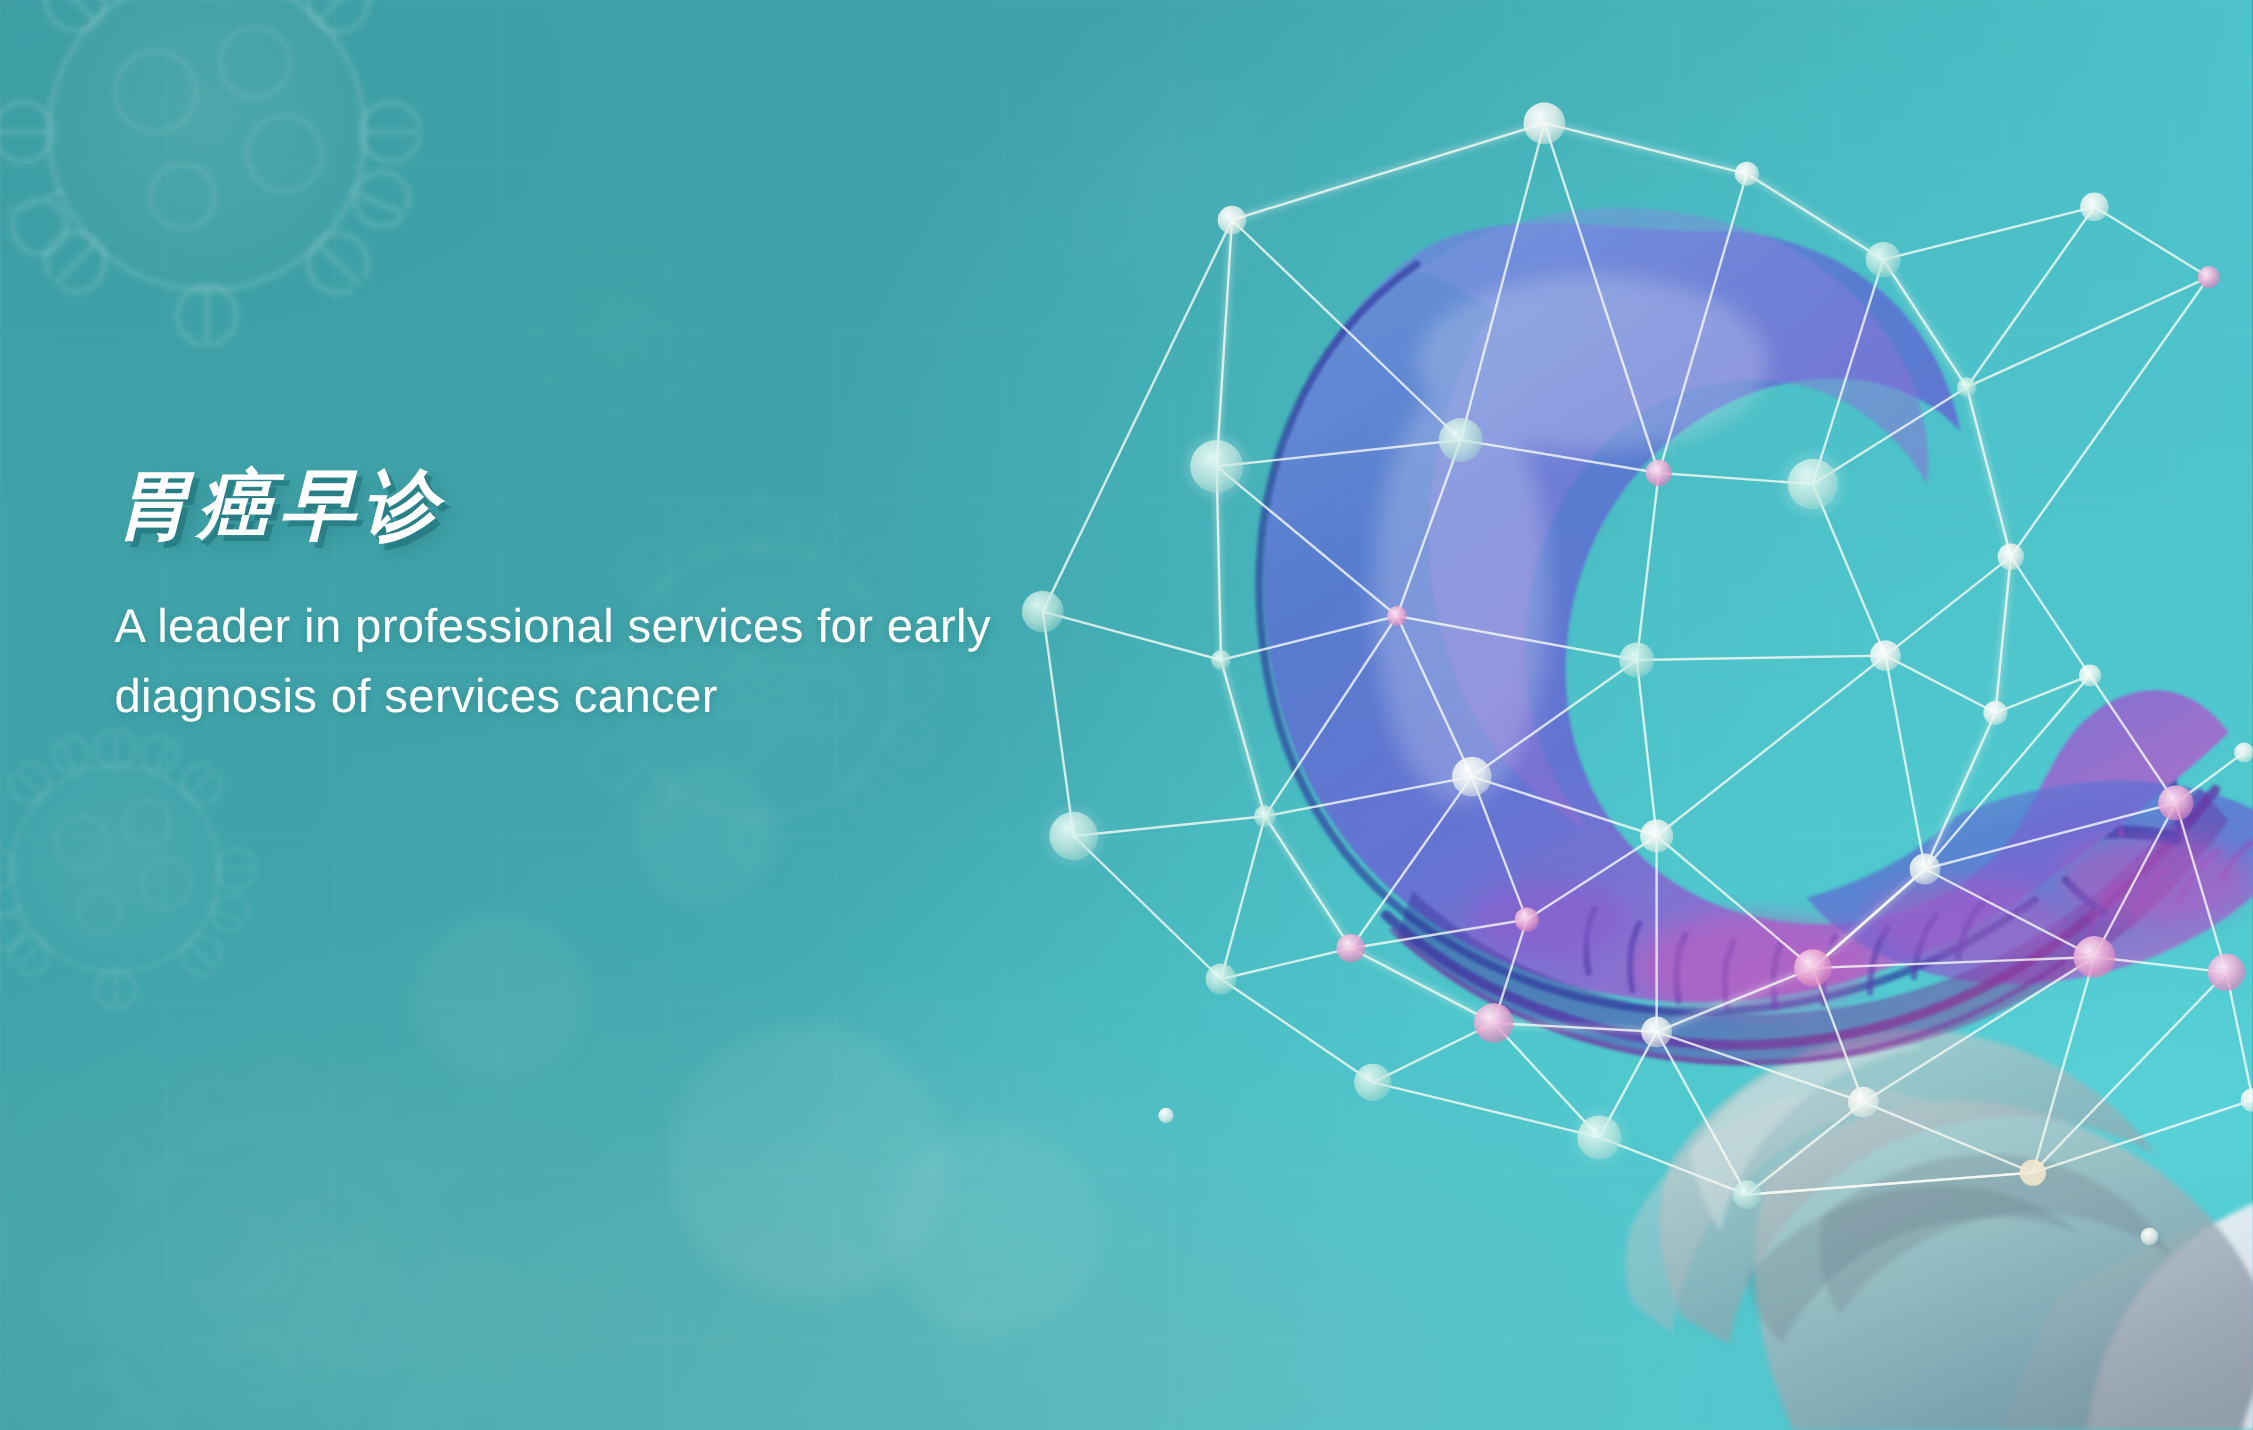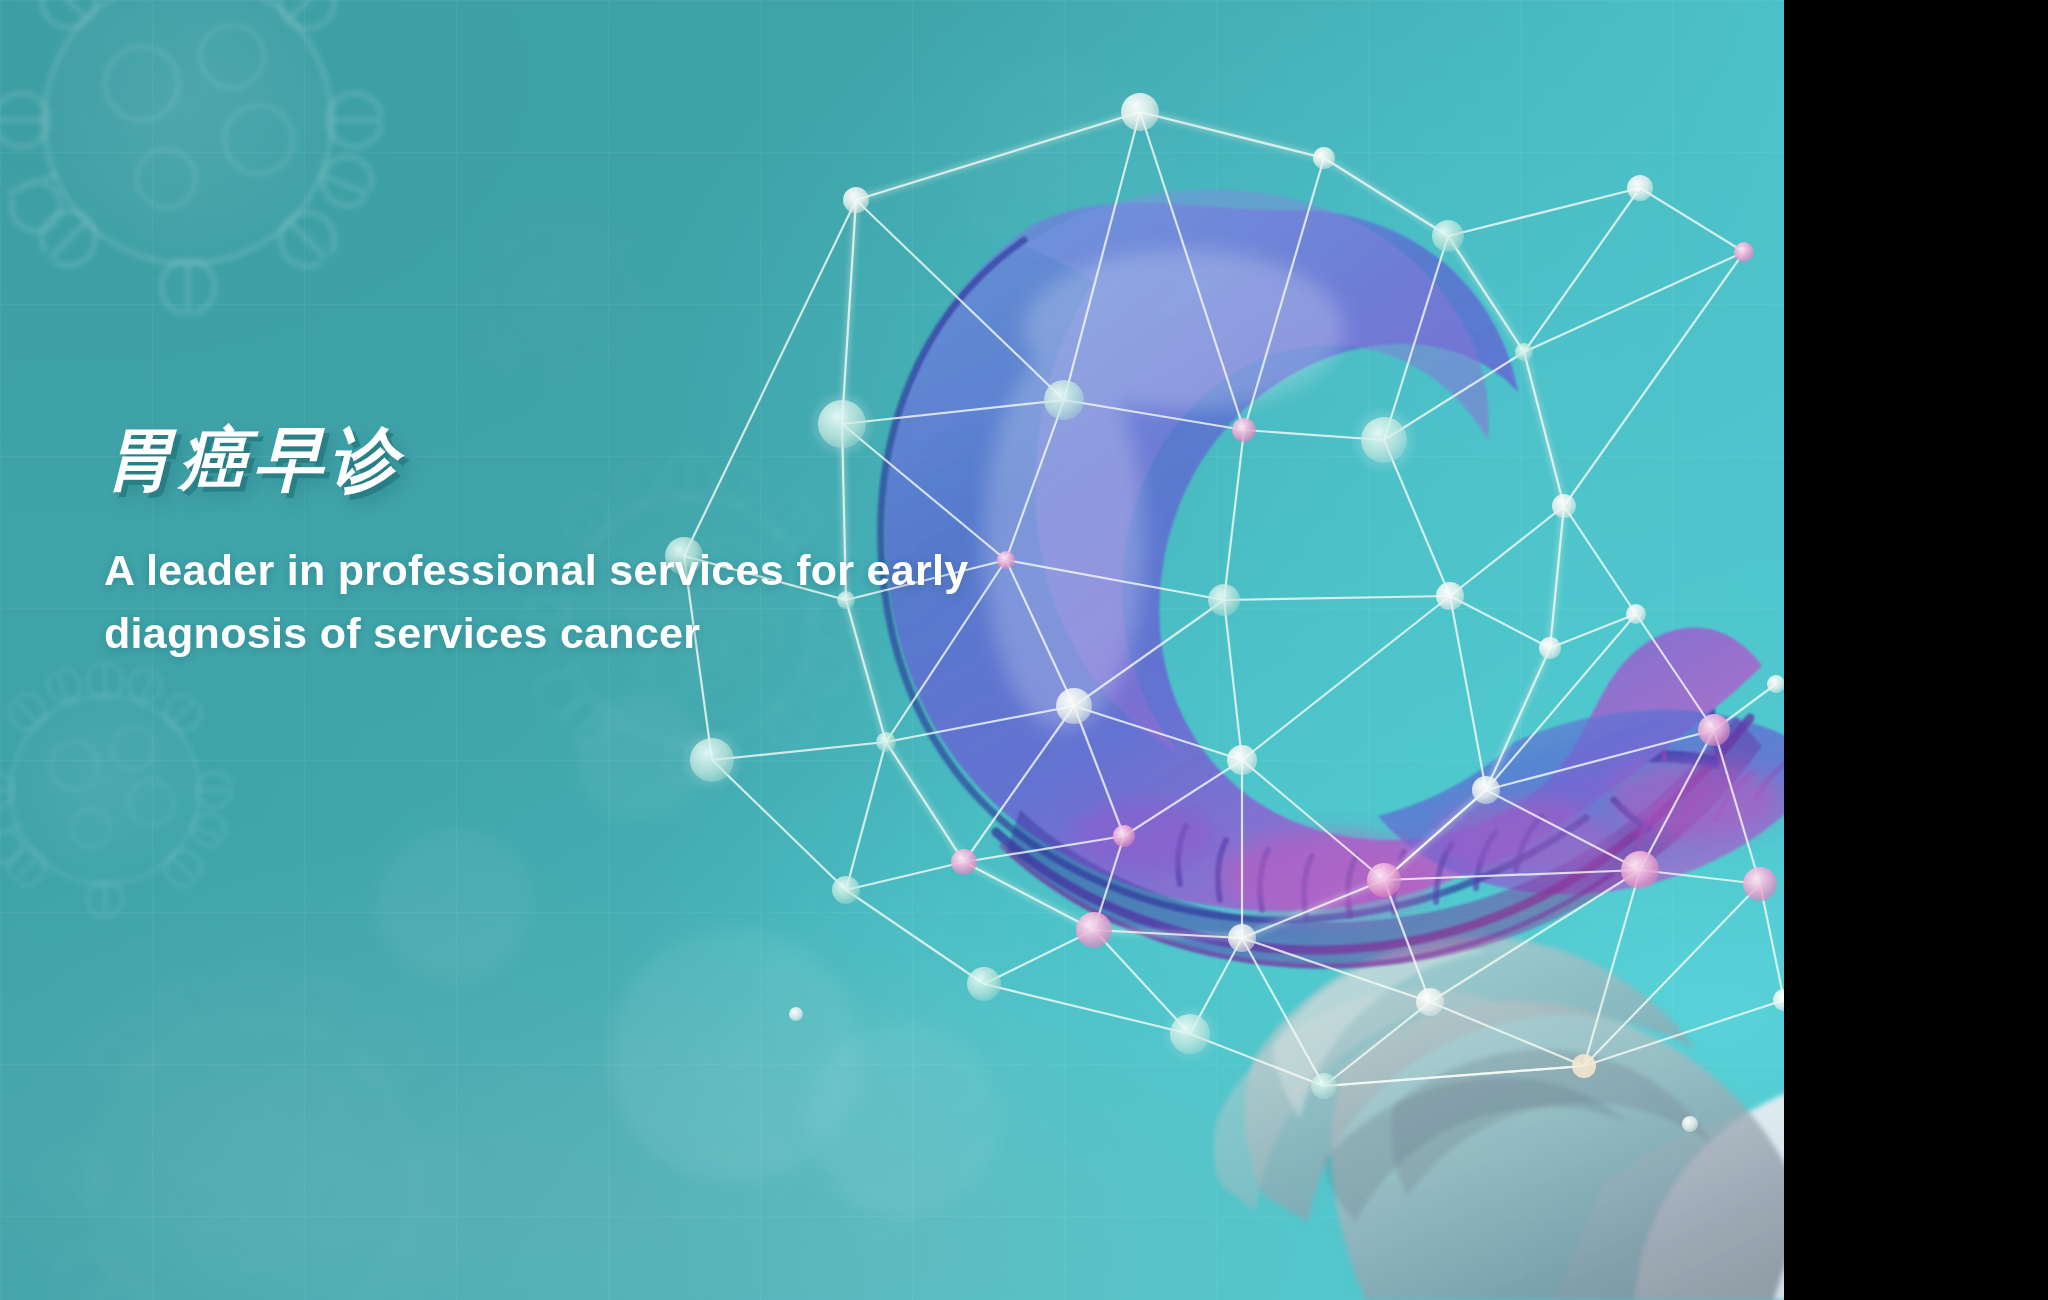--- a/index.html
+++ b/index.html
@@ -1,17 +1,17 @@
 <!DOCTYPE html>
 <html><head>
 <meta charset="utf-8">
 <style>
   html,body{margin:0;padding:0;background:#000;}
   #stage{
-    position:relative;width:1784px;height:1300px;overflow:hidden;
+    position:relative;width:2048px;height:1300px;overflow:hidden;
     font-family:"Liberation Sans","DejaVu Sans",sans-serif;
     background:#3fa8ad;
   }
 
   
   .bg-base{
     position:absolute;inset:0;
     background:
       radial-gradient(120% 95% at 96% 78%, #58d2d8 0%, #4fc8ce 18%, rgba(79,200,206,0) 52%),
       radial-gradient(95% 80% at 88% 30%, #4dc2ca 0%, rgba(77,194,202,0) 55%),
@@ -39,21 +39,21 @@
 
   
   .copy{position:absolute;left:104px;top:408px;width:1060px;}
   .headline{
     font-size:69px;line-height:103px;font-weight:bold;font-style:italic;
     color:#ffffff;letter-spacing:6px;white-space:nowrap;
     text-shadow:5px 5px 0 rgba(30,110,118,.58), 9px 9px 16px rgba(20,80,88,.28);
   }
   .subtitle{
     margin-top:28px;font-size:43px;line-height:63px;color:#ffffff;
-    font-weight:700;letter-spacing:.3px;max-width:1000px;
+    font-weight:400;letter-spacing:.3px;max-width:1000px;
     text-shadow:0 2px 9px rgba(25,90,98,.33);
   }
   .subtitle .ln{display:block;}
 
   
   .illus{position:absolute;right:0;top:0;width:1160px;height:1300px;}
   .illus svg{position:absolute;inset:0;}
 </style>
 </head>
 <body>

